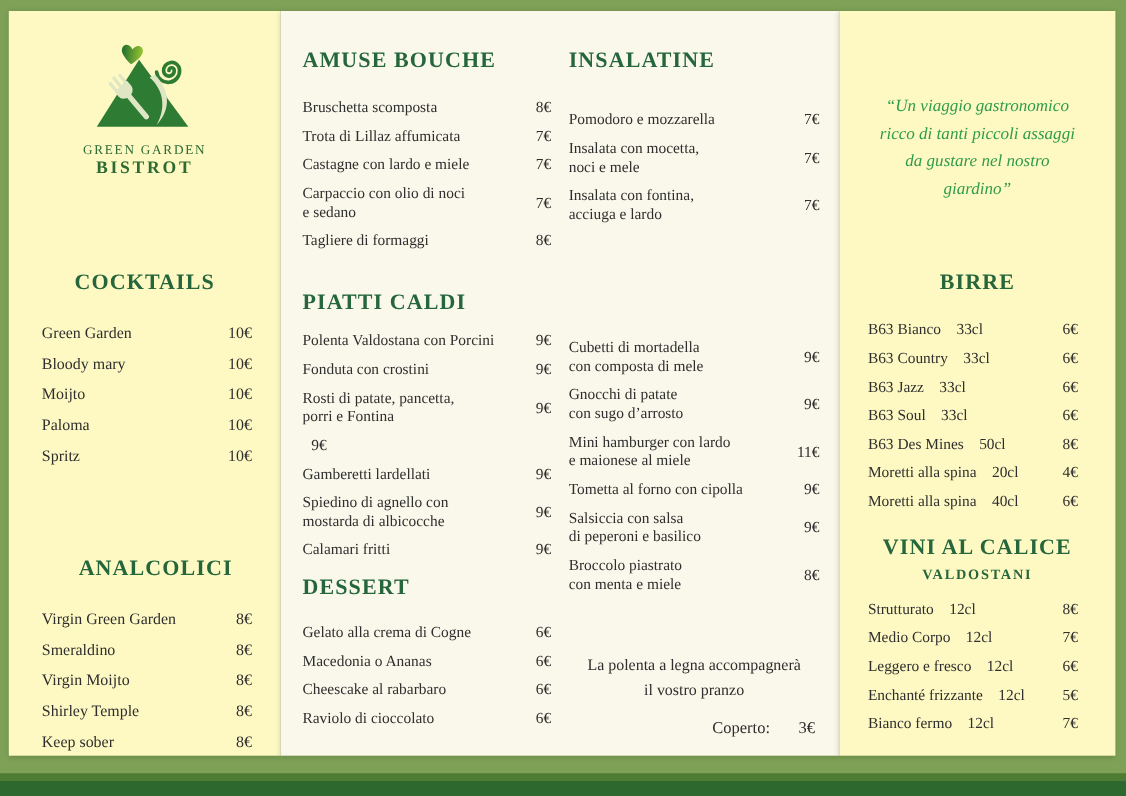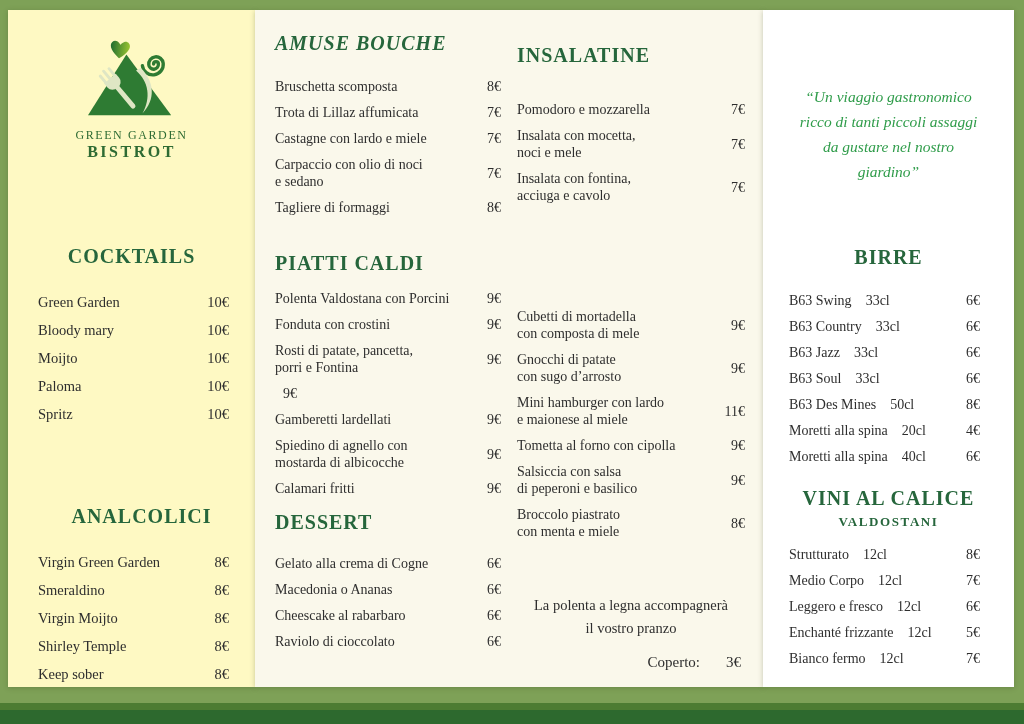--- a/index.html
+++ b/index.html
@@ -5,21 +5,21 @@
   html,body{margin:0;padding:0;}
   body{
     width:1024px;height:724px;position:relative;overflow:hidden;
     background:#7ea157;
     font-family:"Liberation Serif", serif;
     color:#2e2e2e;
   }
   .panel{position:absolute;top:10px;height:677px;box-shadow:0 1px 5px rgba(50,70,25,.28);}
   .left-panel{left:8px;width:247px;background:#fef9c3;}
   .mid-panel{left:255px;width:508px;background:#faf8eb;}
-  .right-panel{left:763px;width:251px;background:#ffffff;}
+  .right-panel{left:763px;width:251px;background:#fef9c3;}
 
   .footer-mid{position:absolute;left:0;top:703px;width:1024px;height:7px;background:#4d7c32;}
   .footer-dark{position:absolute;left:0;top:710px;width:1024px;height:14px;background:#2d692e;}
 
   h2.sec-title{
     margin:0;text-align:center;color:#26663c;font-size:20px;font-weight:700;
     letter-spacing:1px;line-height:26px;
   }
   .mid-panel h2.sec-title{text-align:left;}
 
@@ -37,21 +37,21 @@
   .brand2{font-size:16px;font-weight:700;letter-spacing:2.5px;color:#2e6b33;}
   .left-panel .list{padding:0 26px 0 30px;}
   .sec-cocktails h2{margin-top:82px;}
   .sec-analcolici h2{margin-top:80px;padding-left:20px;}
   .left-panel .row{margin-bottom:10px;}
 
   
   .subcol-left{position:absolute;left:20px;top:0;width:226px;}
   .subcol-right{position:absolute;left:262px;top:0;width:228px;}
   .mid-panel .row{font-size:14px;line-height:17px;margin-bottom:9px;}
-  .sec-amuse h2{margin-top:20px;font-style:italic;}
+  .sec-amuse h2{margin-top:32px;}
   .sec-amuse .list{margin-top:22px;}
   .sec-piatti h2{margin-top:34px;}
   .sec-piatti .list{margin-top:14px;}
   .sec-dessert h2{margin-top:12px;}
   .sec-dessert .list{margin-top:20px;}
   .sec-insalatine h2{margin-top:32px;}
   .sec-insalatine .list{margin-top:33px;}
   .piatti-right{margin-top:104px;}
   .note{margin-top:54px;text-align:center;font-size:14.5px;line-height:23px;white-space:pre-line;}
   .coperto{margin-top:14px;display:flex;justify-content:flex-end;gap:26px;font-size:15px;padding-right:4px;}
@@ -297,21 +297,21 @@
           <div class="row">
             <span class="ileft">
               <span class="iname">Insalata con mocetta,
 noci e mele</span>
             </span>
             <span class="iprice">7€</span>
           </div>
           <div class="row">
             <span class="ileft">
               <span class="iname">Insalata con fontina,
-acciuga e cavolo</span>
+acciuga e lardo</span>
             </span>
             <span class="iprice">7€</span>
           </div>
         </div>
     </section>
     <div class="list piatti-right">
         <div class="row">
           <span class="ileft">
             <span class="iname">Cubetti di mortadella
 con composta di mele</span>
@@ -366,21 +366,21 @@
   <div class="quote">“Un viaggio gastronomico
 ricco di tanti piccoli assaggi
 da gustare nel nostro
 giardino”</div>
 
   <section class="sec-birre">
     <h2 class="sec-title">BIRRE</h2>
     <div class="list">
         <div class="row">
           <span class="ileft">
-            <span class="iname">B63 Swing</span>
+            <span class="iname">B63 Bianco</span>
             <span class="isize">33cl</span>
           </span>
           <span class="iprice">6€</span>
         </div>
         <div class="row">
           <span class="ileft">
             <span class="iname">B63 Country</span>
             <span class="isize">33cl</span>
           </span>
           <span class="iprice">6€</span>

